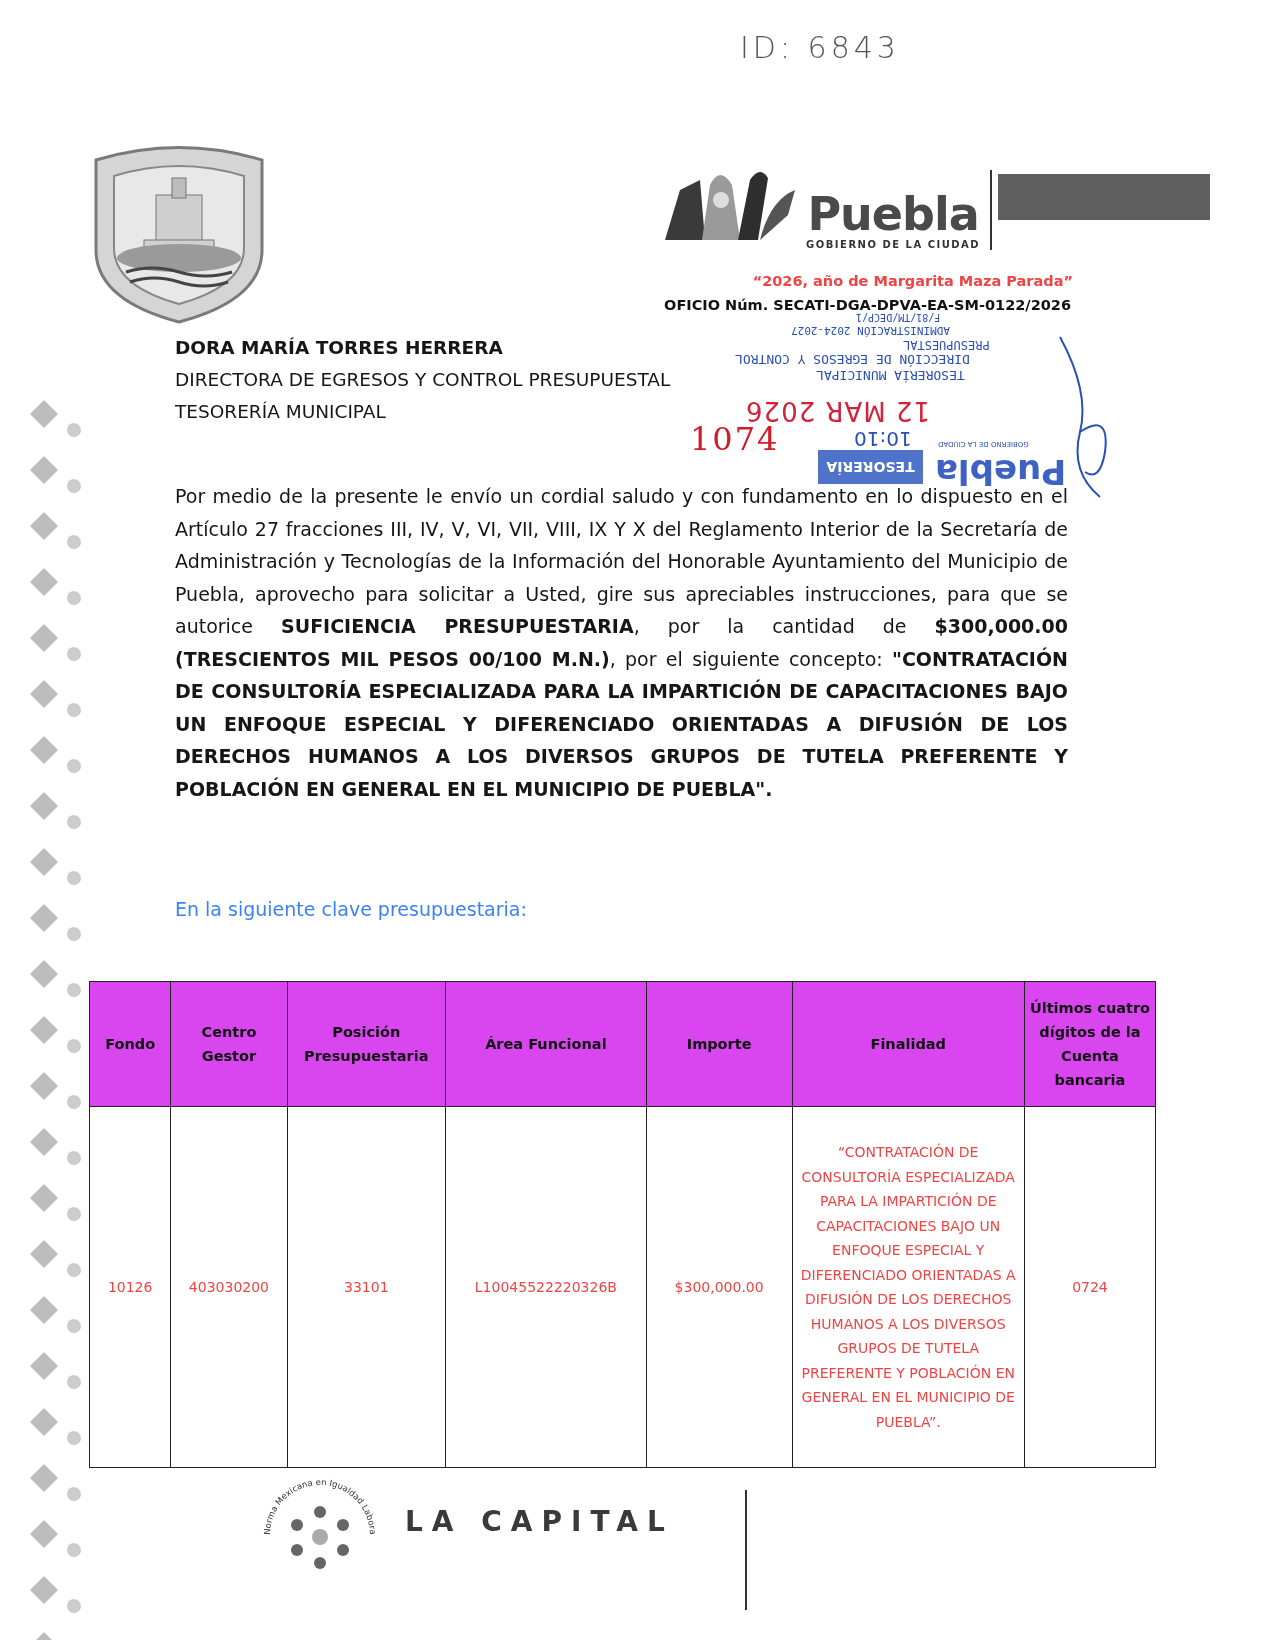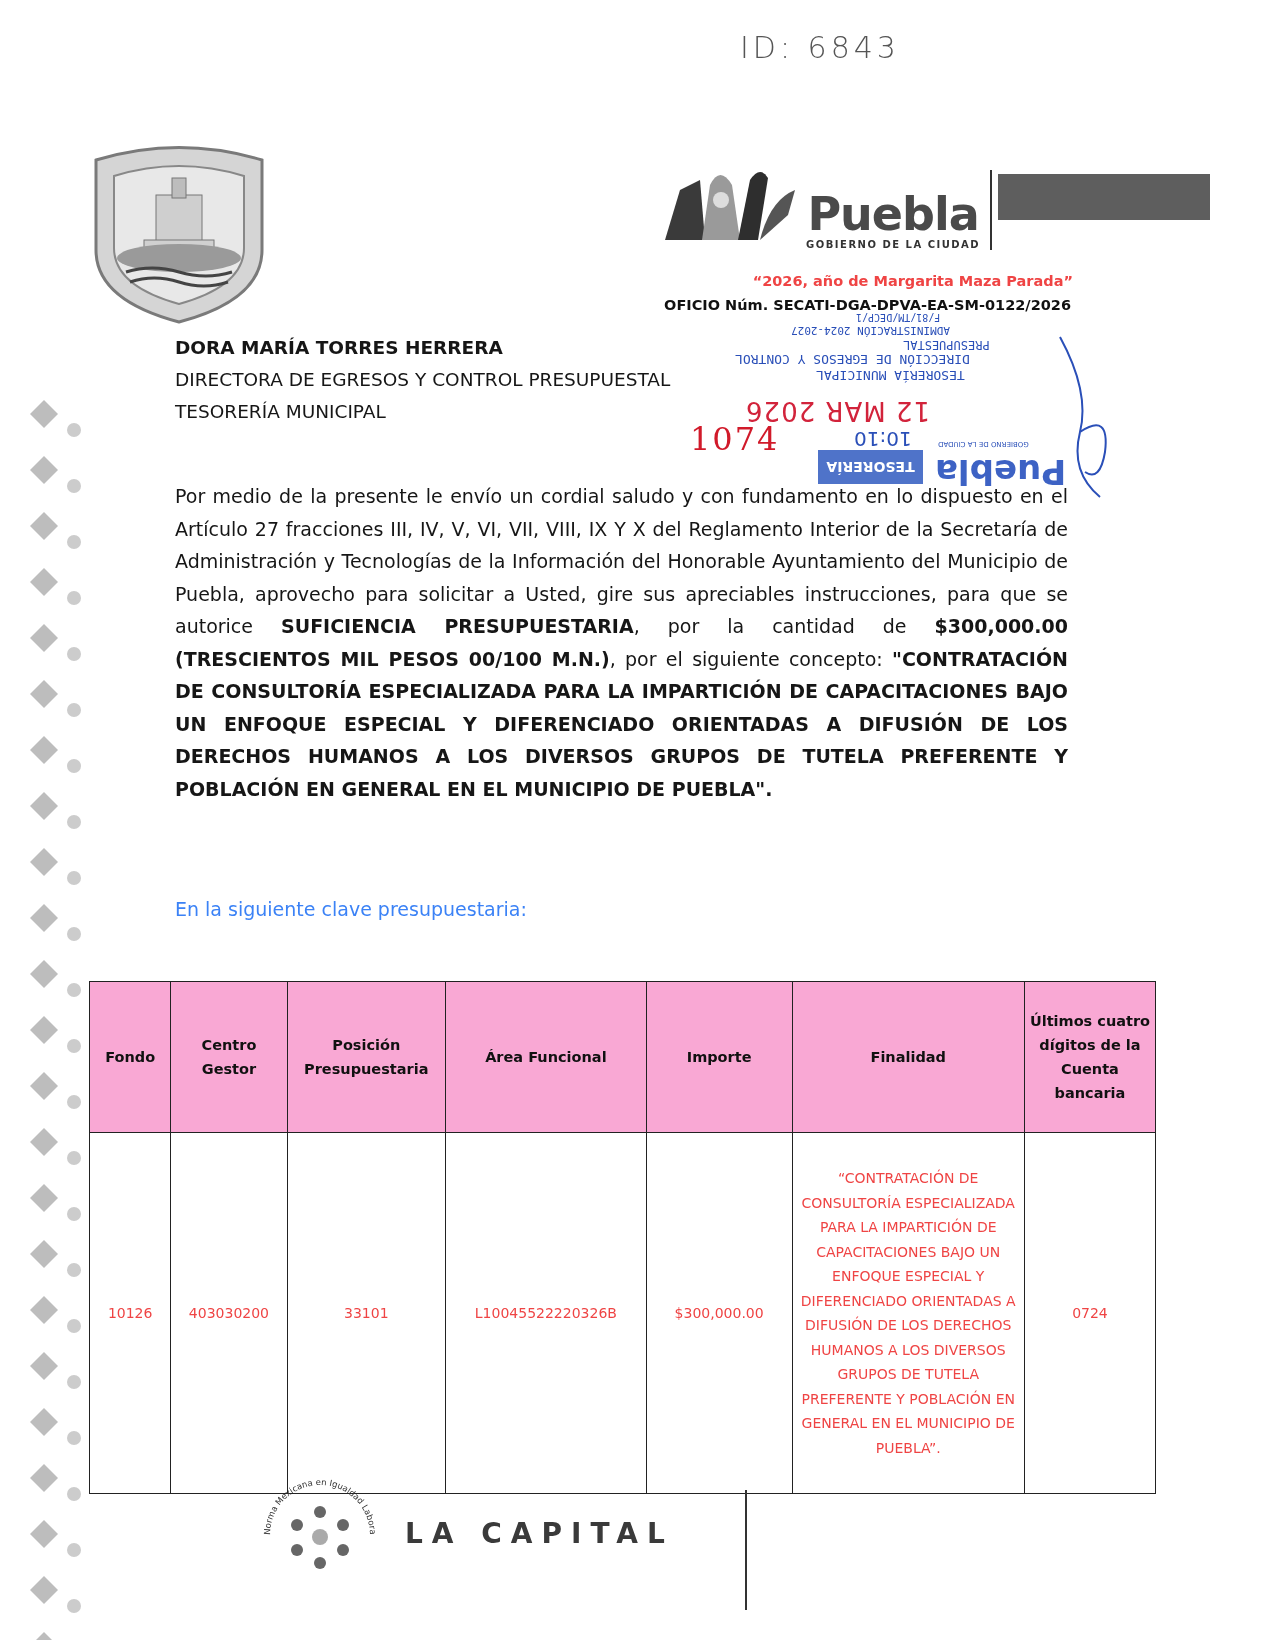--- a/index.html
+++ b/index.html
@@ -50,28 +50,28 @@
   .recipient .presente { font-weight: 700; letter-spacing: 5px; }
 
   .body-text { position: absolute; left: 175px; top: 480px; width: 893px; font-size: 19px; line-height: 32.5px; text-align: justify; color: #161616; }
   .body-text b { font-weight: 700; }
 
   .clave { position: absolute; left: 175px; top: 898px; font-size: 19px; color: #3b82f6; }
 
   
   .budget-table { position: absolute; left: 89px; top: 981px; width: 1067px; border-collapse: collapse; font-size: 14px; }
   .budget-table th, .budget-table td { border: 1.5px solid #222; text-align: center; vertical-align: middle; }
-  .budget-table th { background: #f9a8d4; font-weight: 700; font-size: 14.5px; line-height: 24px; color: #111; padding: 17px 4px; height: 116px; }
+  .budget-table th { background: #d946ef; font-weight: 700; font-size: 14.5px; line-height: 24px; color: #111; padding: 4px 4px; height: 116px; }
   .budget-table td { height: 348px; font-size: 14px; color: #ef4444; padding: 2px 6px; }
   .budget-table td.finalidad { line-height: 24.5px; padding: 6px 8px; font-size: 14px; }
 
   
   .footer { position: absolute; left: 255px; top: 1470px; width: 520px; height: 160px; }
   .seal { position: absolute; left: 0; top: 0; width: 130px; height: 130px; }
-  .capital { position: absolute; left: 150px; top: 47px; text-align: left; color: #3a3a3a; }
+  .capital { position: absolute; left: 150px; top: 35px; text-align: left; color: #3a3a3a; }
   .capital .l1 { font-size: 28px; font-weight: 900; letter-spacing: 9px; }
   .capital .l2 { font-size: 44px; font-weight: 900; letter-spacing: 1px; line-height: 42px; }
   .footer-divider { position: absolute; left: 490px; top: 20px; width: 2px; height: 120px; background: #333; }
 </style>
 </head>
 <body>
 
 <div class="handwritten-id">ID: 6843</div>
 
 <div class="side-border">

